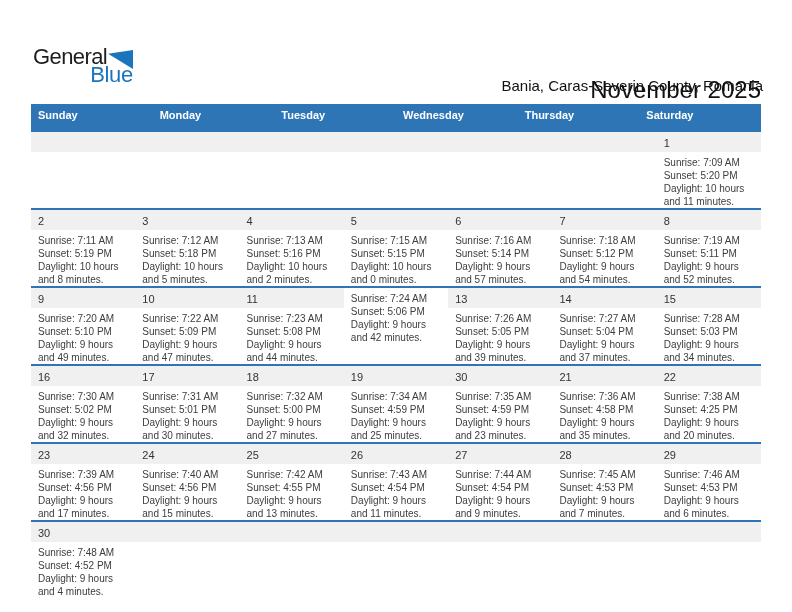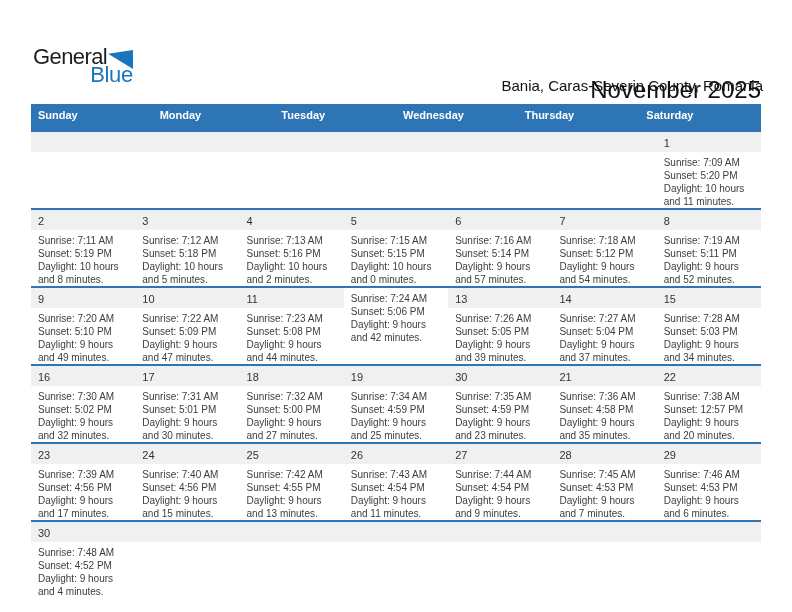--- a/index.html
+++ b/index.html
@@ -272,21 +272,21 @@
               <div class="detail-line">Sunrise: 7:36 AM</div>
               <div class="detail-line">Sunset: 4:58 PM</div>
               <div class="detail-line">Daylight: 9 hours</div>
               <div class="detail-line">and 35 minutes.</div>
             </div>
           </div>
           <div class="day-cell">
             <div class="day-num">22</div>
             <div class="day-details">
               <div class="detail-line">Sunrise: 7:38 AM</div>
-              <div class="detail-line">Sunset: 12:57 PM</div>
+              <div class="detail-line">Sunset: 4:25 PM</div>
               <div class="detail-line">Daylight: 9 hours</div>
               <div class="detail-line">and 20 minutes.</div>
             </div>
           </div>
         </div>
         <div class="week-row">
           <div class="day-cell">
             <div class="day-num">23</div>
             <div class="day-details">
               <div class="detail-line">Sunrise: 7:39 AM</div>

